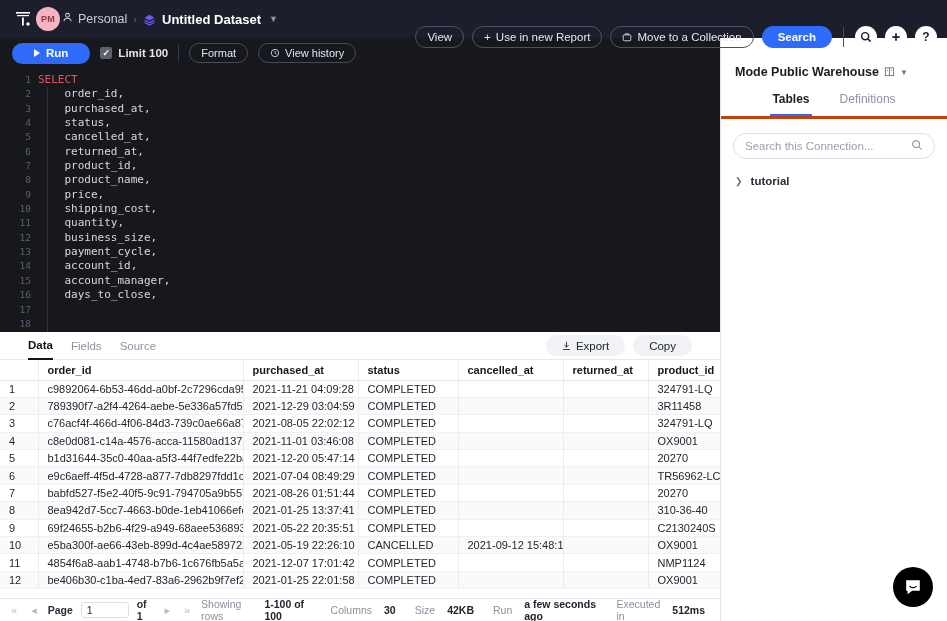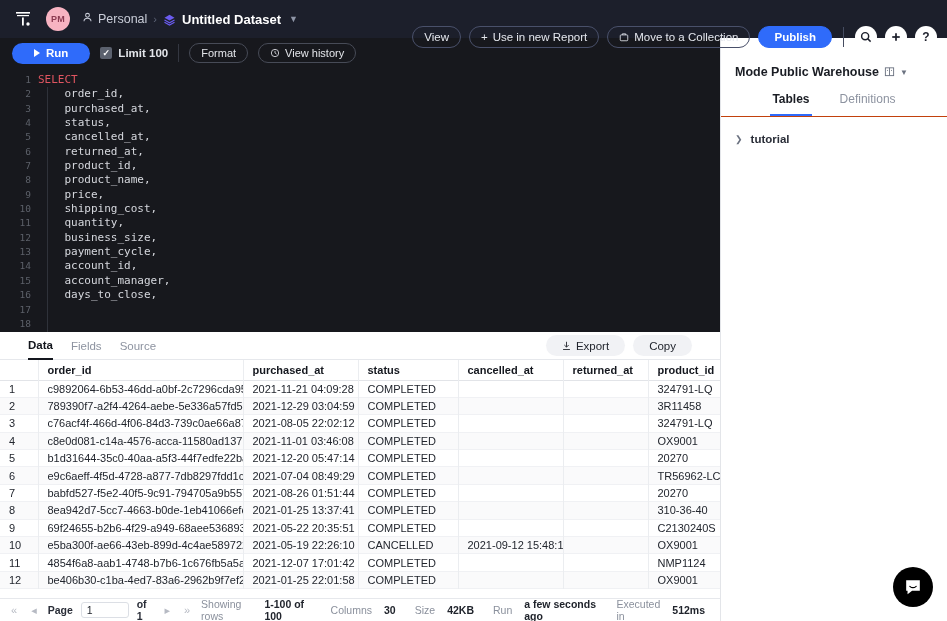--- a/index.html
+++ b/index.html
@@ -6,21 +6,21 @@
   html, body {
     width: 947px; height: 621px; overflow: hidden;
     font-family: "Liberation Sans", sans-serif;
     background: #ffffff;
   }
   #app { position: relative; width: 947px; height: 621px; display: flex; flex-direction: column; }
 
   
   .topbar {
     height: 38px; flex: 0 0 38px; background: #1c1f2b;
-    display: flex; align-items: center; padding: 0 10px 0 12px; gap: 12px;
+    display: flex; align-items: center; padding: 0 10px 0 12px; gap: 2px;
     position: relative; z-index: 30;
   }
   .logo { width: 22px; height: 22px; flex: 0 0 22px; display: flex; align-items: center; justify-content: center; }
   .avatar {
     width: 24px; height: 24px; border-radius: 50%; background: #f7b3c2;
     color: #8c3a52; font-size: 9px; font-weight: bold; letter-spacing: .3px;
     display: flex; align-items: center; justify-content: center; flex: 0 0 24px;
   }
   .crumbs { display: flex; align-items: center; gap: 6px; color: #d9dce5; font-size: 12.5px; }
   .crumb-person { display: flex; align-items: flex-start; gap: 5px; color: #c9cdd8; }
@@ -101,21 +101,21 @@
     position: absolute; right: 0; top: 38px; width: 227px; bottom: 0;
     background: #ffffff; border-left: 1px solid #e3e5e9; z-index: 20;
     display: flex; flex-direction: column;
   }
   .rp-title {
     padding: 27px 14px 10px; font-size: 12.5px; font-weight: bold; color: #1a1d24;
     display: flex; align-items: center; gap: 5px;
   }
   .rp-title .db { color: #6b7280; font-size: 11px; }
   .rp-title .cd { color: #6b7280; font-size: 8px; }
-  .rp-tabs { display: flex; justify-content: center; gap: 26px; border-bottom: 1px solid #c2410c; text-align: right; }
+  .rp-tabs { display: flex; justify-content: center; gap: 26px; border-bottom: 3px solid #c2410c; text-align: right; }
   .rp-tab { font-size: 12px; color: #8d93a0; padding: 3px 2px 8px; }
   .rp-tab.active { color: #1a1d24; font-weight: bold; border-bottom: 2px solid #2f6bfa; }
   .rp-search {
     margin: 14px 12px 0; height: 26px; border: 1px solid #dcdfe5; border-radius: 13px;
     display: flex; align-items: center; padding: 0 11px; gap: 6px;
   }
   .rp-search .ph { flex: 1 1 auto; color: #9ba0ab; font-size: 11.5px; }
   .rp-search .mg { color: #6b7280; font-size: 12px; }
   .tree-item {
     margin-top: 16px; padding: 0 14px; display: flex; align-items: center; gap: 8px;
@@ -218,21 +218,21 @@
         <span>+</span>
         <span>Use in new Report</span>
       </div>
       <div class="pill">
         <svg width="10" height="10" viewBox="0 0 12 12">
           <rect x="1.5" y="3.5" width="9" height="7" rx="1" fill="none" stroke="#e4e7ee" stroke-width="1"></rect>
           <path d="M4 3.5 V2.2 h4 V3.5" fill="none" stroke="#e4e7ee" stroke-width="1"></path>
         </svg>
         <span>Move to a Collection</span>
       </div>
-      <div class="pill publish">Publish</div>
+      <div class="pill publish">Search</div>
       <div class="divider-v"></div>
       <div class="circ-btn">
         <svg width="12" height="12" viewBox="0 0 14 14">
           <circle cx="6" cy="6" r="4.1" fill="none" stroke="#1c1f2b" stroke-width="1.7"></circle>
           <line x1="9" y1="9" x2="12.4" y2="12.4" stroke="#1c1f2b" stroke-width="1.7"></line>
         </svg>
       </div>
       <div class="circ-btn">
         <svg width="12" height="12" viewBox="0 0 14 14">
           <line x1="7" y1="2.6" x2="7" y2="11.4" stroke="#1c1f2b" stroke-width="2"></line>
@@ -500,20 +500,29 @@
           <line x1="3.8" y1="4.3" x2="3.8" y2="5.3" stroke="#6b7280" stroke-width="1"></line>
           <line x1="8.2" y1="4.3" x2="8.2" y2="5.3" stroke="#6b7280" stroke-width="1"></line>
         </svg>
       </span>
       <span class="cd">▼</span>
     </div>
     <div class="rp-tabs">
       <div class="rp-tab active">Tables</div>
       <div class="rp-tab">Definitions</div>
     </div>
+    <div class="rp-search">
+      <span class="ph">Search this Connection...</span>
+      <span class="mg">
+        <svg width="12" height="12" viewBox="0 0 14 14">
+          <circle cx="6" cy="6" r="4.1" fill="none" stroke="#6b7280" stroke-width="1.1"></circle>
+          <line x1="9.1" y1="9.1" x2="12.4" y2="12.4" stroke="#6b7280" stroke-width="1.1"></line>
+        </svg>
+      </span>
+    </div>
     <div class="tree-item">
       <span class="arr">❯</span>
       <span>tutorial</span>
     </div>
   </div>
 
   <div class="chatbubble">
     <svg width="20" height="20" viewBox="0 0 22 22">
       <path d="M3.5 3.5 h15 v11.5 h-8.5 L5 19 v-4 H3.5 Z" fill="#fff"></path>
       <path d="M7.5 10.3 q3.4 3 7 0" fill="none" stroke="#000" stroke-width="1.3" stroke-linecap="round"></path>

